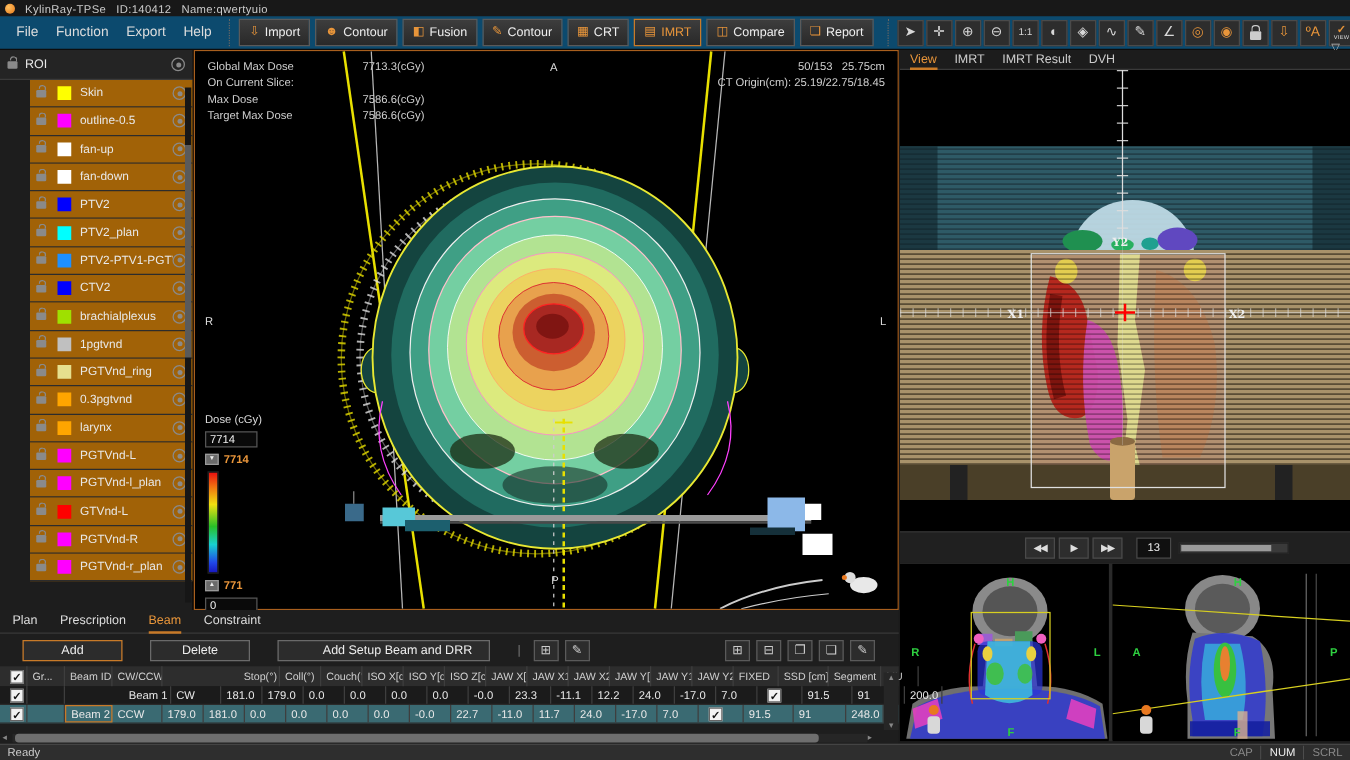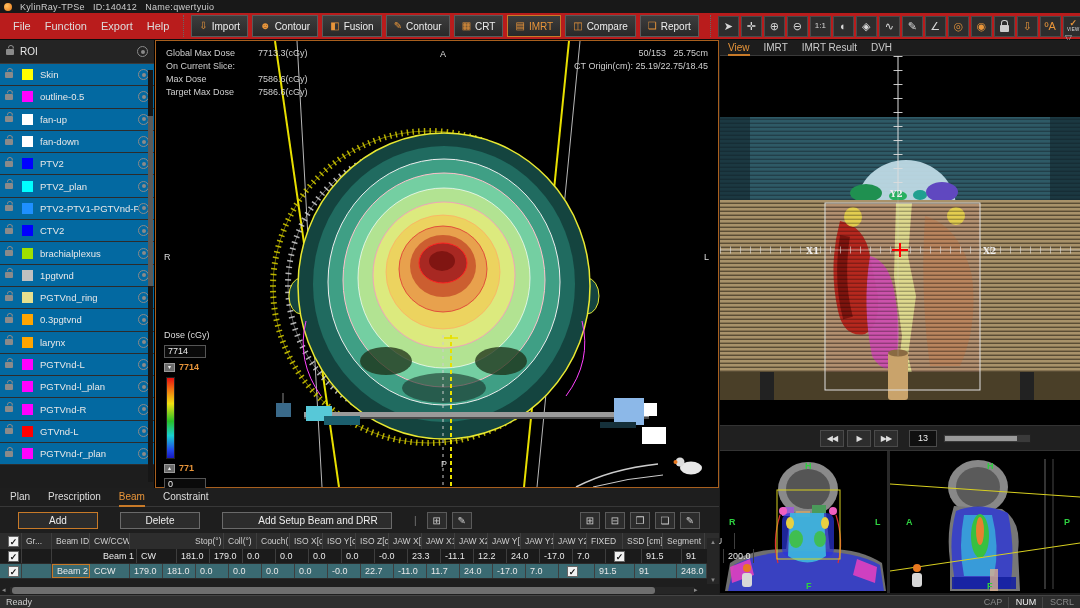--- a/index.html
+++ b/index.html
@@ -7,21 +7,21 @@
        font-family:"Liberation Sans",sans-serif;color:#ddd;font-size:10px;-webkit-font-smoothing:antialiased;}
   #app *{box-sizing:border-box;}
 
   
   .titlebar{position:absolute;left:0;top:0;width:1080px;height:13px;background:#181818;
             display:flex;align-items:center;padding-left:4px;font-size:9px;color:#ccc;}
   .logo{width:8px;height:8px;border-radius:50%;background:radial-gradient(circle at 35% 35%,#ffc060,#e87818);margin-right:5px;}
   .titlebar span{margin-right:8px;letter-spacing:.3px;}
 
   
-  .menurow{position:absolute;left:0;top:13px;width:1080px;height:27px;background:#b91c1c;
+  .menurow{position:absolute;left:0;top:13px;width:1080px;height:27px;background:#0c4a6e;
            border-bottom:1px solid #0d0d0d;display:flex;align-items:center;padding:0 6px;}
   .menu-item{margin:0 7px;font-size:11px;color:#ddd;cursor:default;}
   .sepdot{width:1px;height:22px;border-left:1px dotted #666;margin:0 7px;}
   .tbtn{display:flex;align-items:center;height:22px;padding:0 7px;margin-right:4px;
         background:linear-gradient(#3d3d3d,#292929);border:1px solid #5a5a5a;font-size:10px;color:#eee;}
   .tbtn.active{border-color:#c87a28;}
   .tbtn.active .tlabel{color:#e8953a;}
   .ticon{color:#e8953a;font-size:10px;margin-right:4px;line-height:1;}
   .tool{width:21px;height:21px;margin-right:2px;background:#2d2d2d;border:1px solid #4a4a4a;
         display:flex;align-items:center;justify-content:center;font-size:11px;color:#d8d8d8;line-height:1;}
@@ -31,36 +31,36 @@
   .vc i{font-style:normal;font-size:4.5px;color:#ddd;letter-spacing:.3px;}
   .csslock{display:inline-block;width:9px;height:7px;background:#ccc;border-radius:1px;position:relative;margin-top:4px;}
   .csslock::before{content:"";position:absolute;left:1px;top:-5px;width:5px;height:4px;
         border:1.5px solid #ccc;border-bottom:none;border-radius:3px 3px 0 0;}
   .ovfl{position:absolute;right:8px;top:20px;color:#bbb;font-size:9px;}
 
   
   .roipanel{position:absolute;left:0;top:40px;width:155px;height:448px;background:#1d1d1d;border-right:1px solid #000;}
   .roihead{height:24px;display:flex;align-items:center;padding:0 6px;background:#242424;border-bottom:1px solid #3a3a3a;}
   .roihead .rname{flex:1;font-size:10px;color:#e8e8e8;margin-left:6px;}
-  .roirow{height:22.3px;display:flex;align-items:center;padding:0 5px;border-bottom:1px solid #2c2c2c;background:#0369a1;}
+  .roirow{height:22.3px;display:flex;align-items:center;padding:0 5px;border-bottom:1px solid #2c2c2c;background:#a16207;margin-left:24px;}
   .roilock{display:inline-block;width:8px;height:6px;background:#8a8a8a;border-radius:1px;position:relative;flex:none;}
   .roilock::before{content:"";position:absolute;left:2px;top:-4px;width:4px;height:3px;
         border:1.2px solid #8a8a8a;border-bottom:none;border-radius:3px 3px 0 0;transform:rotate(10deg);}
   .swatch{width:11px;height:11px;margin:0 7px 0 9px;flex:none;}
   .roiname{flex:1;font-size:9.5px;color:#e8e8e8;white-space:nowrap;overflow:hidden;}
   .eye{width:11px;height:11px;border-radius:50%;border:1px solid #8a8a8a;position:relative;flex:none;}
   .eye::after{content:"";position:absolute;left:2.5px;top:2.5px;width:4px;height:4px;border-radius:50%;background:#8a8a8a;}
   .roiscroll{position:absolute;right:1px;top:30px;width:5px;height:412px;background:#161616;}
   .roithumb{position:absolute;left:0;top:46px;width:5px;height:170px;background:#5a5a5a;}
 
   
   .axialview{position:absolute;left:155px;top:40px;width:564px;height:448px;background:#000;border:1px solid #a85f1e;}
   .ovl{position:absolute;font-size:9px;color:#cfcfcf;line-height:13px;}
   .doseinfo{left:10px;top:6px;}
-  .doseinfo .r{display:flex;}
+  .doseinfo .r{display:flex;gap:32px;}
   .doseinfo .l{width:92px;}
   .sliceinfo{right:10px;top:6px;text-align:right;}
   .colorbar{left:8px;top:288px;width:70px;}
   .cb-label{font-size:9px;color:#ddd;margin-bottom:3px;}
   .cb-input{width:42px;height:13px;background:#0a0a0a;border:1px solid #555;color:#eee;font-size:9px;line-height:11px;padding-left:3px;}
   .cb-mrow{display:flex;align-items:center;margin:3px 0;}
   .cb-marker{width:11px;height:9px;background:#6a6a6a;border:1px solid #999;font-size:6px;color:#eee;line-height:7px;text-align:center;}
   .cb-mtext{color:#e8953a;font-size:9px;margin-left:4px;font-weight:bold;}
   .cb-bar{width:9px;height:82px;margin-left:2px;border:1px solid #222;
      background:linear-gradient(180deg,#e81010 0%,#f07010 14%,#f0e010 32%,#28c028 54%,#18d0d0 72%,#2048e8 90%,#1818c0 100%);}
@@ -300,28 +300,28 @@
           <span class="eye"></span>
         </div>
         <div class="roirow">
           <span class="roilock"></span>
           <span class="swatch" style="background: rgb(255, 0, 255);"></span>
           <span class="roiname">PGTVnd-l_plan</span>
           <span class="eye"></span>
         </div>
         <div class="roirow">
           <span class="roilock"></span>
+          <span class="swatch" style="background: rgb(255, 0, 0);"></span>
+          <span class="roiname">GTVnd-L</span>
+          <span class="eye"></span>
+        </div>
+        <div class="roirow">
+          <span class="roilock"></span>
           <span class="swatch" style="background: rgb(255, 0, 255);"></span>
           <span class="roiname">PGTVnd-R</span>
-          <span class="eye"></span>
-        </div>
-        <div class="roirow">
-          <span class="roilock"></span>
-          <span class="swatch" style="background: rgb(255, 0, 0);"></span>
-          <span class="roiname">GTVnd-L</span>
           <span class="eye"></span>
         </div>
         <div class="roirow">
           <span class="roilock"></span>
           <span class="swatch" style="background: rgb(255, 0, 255);"></span>
           <span class="roiname">PGTVnd-r_plan</span>
           <span class="eye"></span>
         </div>
       </div>
     <div class="roiscroll">

